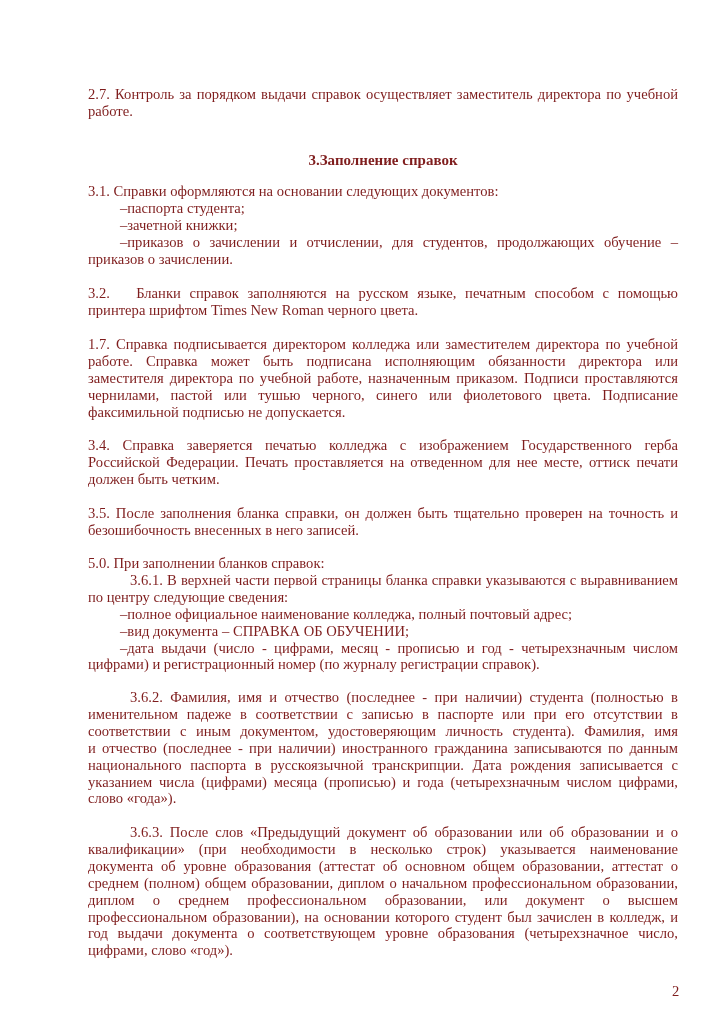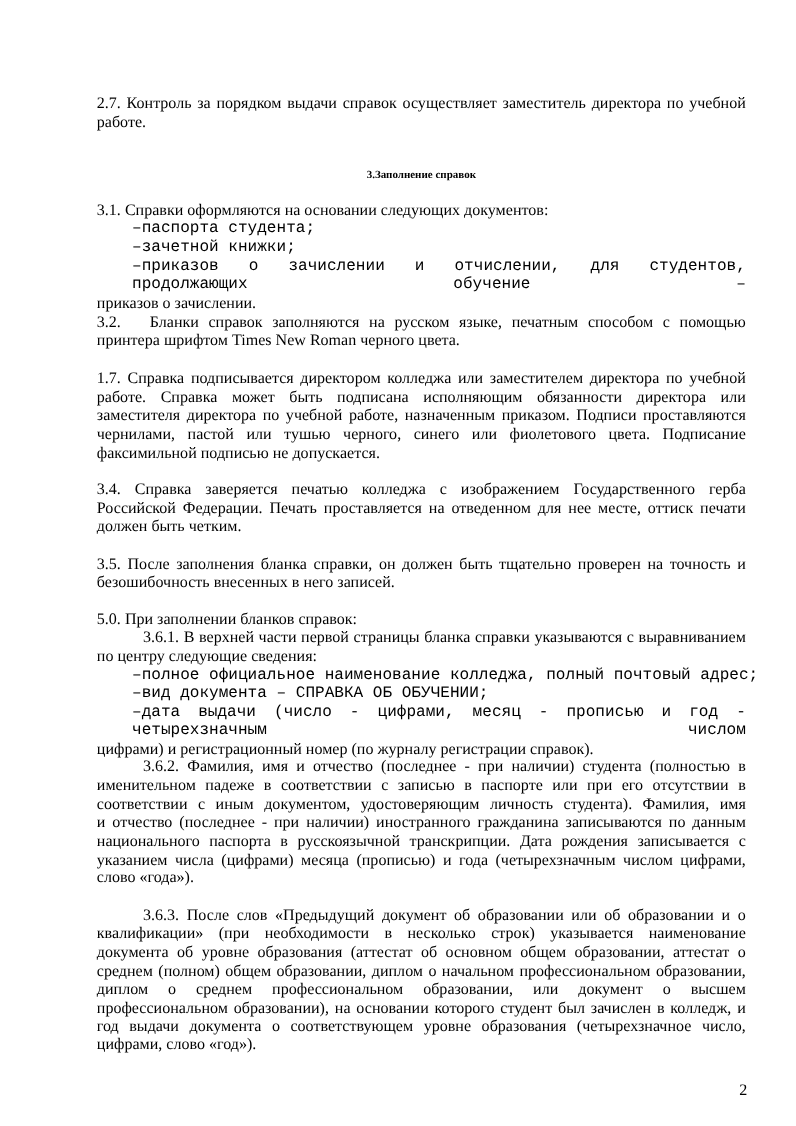--- a/index.html
+++ b/index.html
@@ -1,40 +1,40 @@
 <!DOCTYPE html>
 <html><head>
 <meta charset="utf-8">
 <style>
   html, body { margin: 0; padding: 0; background: #ffffff; }
   body { width: 724px; height: 1024px; position: relative; overflow: hidden; }
   .page {
     position: absolute; left: 0; top: 0; width: 724px; height: 964px; background: #fff;
     font-family: "Liberation Serif", "DejaVu Serif", serif;
-    font-size: 14.6px; color: #000000; line-height: 16.9px;
+    font-size: 14.6px; color: #7f1d1d; line-height: 16.9px;
   }
   .blk { position: absolute; left: 88px; width: 590px; text-align: justify; margin: 0; }
   .line { display: block; white-space: nowrap; }
   .just { text-align: justify; text-align-last: justify; white-space: normal; }
-  .ind1 { padding-left: 32px; font-family: Liberation Mono, monospace; }
+  .ind1 { padding-left: 32px; }
   .ind2 { padding-left: 42px; }
   .title { position: absolute; left: 88px; width: 590px; text-align: center; font-weight: bold; margin: 0; }
   .pagenum { position: absolute; left: 672px; top: 983px; font-size: 14.6px; }
 </style>
 </head>
 <body>
 
 <div class="page">
 
   <div class="blk" style="top:86px">
     <span class="line just">2.7. Контроль за порядком выдачи справок осуществляет заместитель директора по учебной</span>
     <span class="line">работе.</span>
   </div>
 
-  <h2 class="title" style="top:152px; font-size:10px">3.Заполнение справок</h2>
+  <h2 class="title" style="top:152px; font-size:15px">3.Заполнение справок</h2>
 
   <div class="blk" style="top:183px">
     <span class="line">3.1. Справки оформляются на основании следующих документов:</span>
     <span class="line ind1">–паспорта студента;</span>
     <span class="line ind1">–зачетной книжки;</span>
     <span class="line ind1 just">–приказов о зачислении и отчислении, для студентов, продолжающих обучение –</span>
     <span class="line">приказов о зачислении.</span>
   </div>
 
   <div class="blk" style="top:285px">

